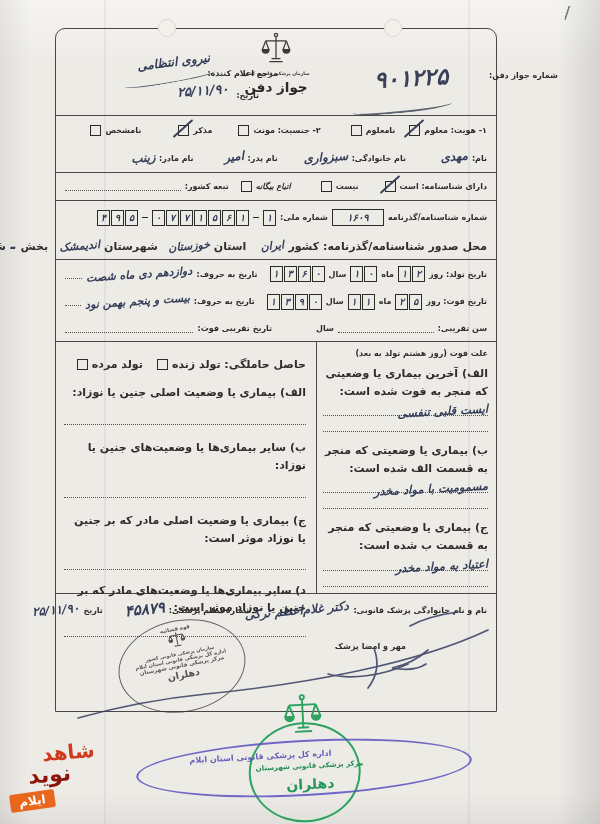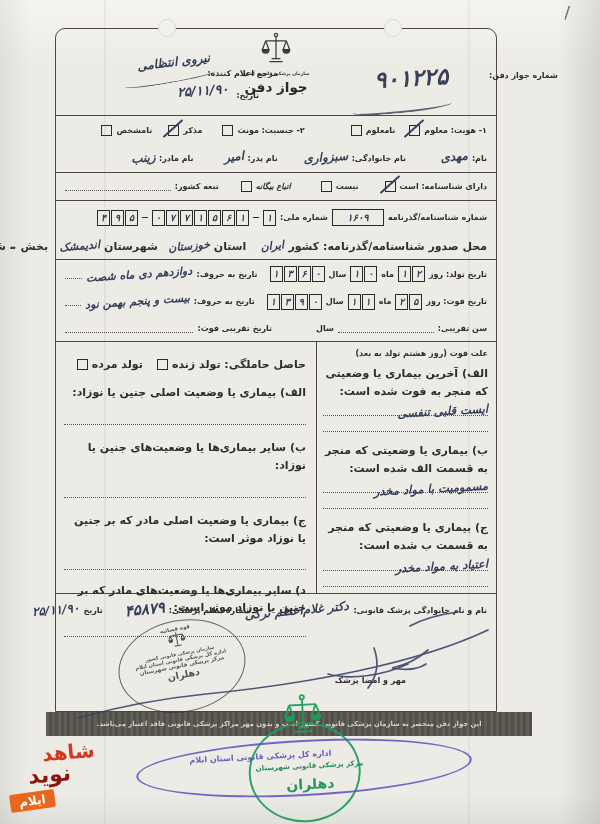--- a/index.html
+++ b/index.html
@@ -71,21 +71,21 @@
   .cause .lbl{white-space:normal; line-height:1.6;}
   .chead{font-size:8px; font-weight:700; color:#2f2d2a; line-height:1.5;}
   .dotline{border-bottom:1.3px dotted #56534e; height:10px; margin-top:6px;}
   .cause-val{display:block; font-size:11.5px; transform:rotate(-3deg); margin-top:6px; margin-bottom:-6px;}
   .preg{display:flex; align-items:center; gap:4px; margin-top:8px;}
 
   
   .phys{top:565px; height:32px;}
   .phys .hand{font-size:11px;}
   .stamp-area{position:absolute; top:597px; left:0; right:0; height:86px;}
-  .seal-lbl{position:absolute; right:90px; top:16px;margin-top:34px;}
+  .seal-lbl{position:absolute; right:90px; top:16px;}
   .stamp-black{position:absolute; left:62px; top:-6px; width:128px; height:92px;
     border:1.7px solid rgba(45,44,42,.8); border-radius:50%;
     transform:rotate(-11deg); text-align:center; color:#403e3b; padding-top:4px; opacity:.88; z-index:4;}
   .stamp-black .s1{font-size:5.4px; font-weight:700;}
   .stamp-black .s2{font-size:4.8px; font-weight:700;}
   .stamp-black .s3{font-size:5.2px; font-weight:700;}
   .stamp-black .s4{font-size:5.6px; font-weight:700;}
   .stamp-black .s5{font-size:9.5px; font-weight:700; margin-top:1px;}
   .sig-svg{position:absolute; left:0; top:-34px; width:442px; height:130px; z-index:5;}
 
@@ -159,27 +159,27 @@
       <span class="hand hdr-date-val">۲۵/۱۱/۹۰</span>
     </div>
 
     <div class="row" style="top:87px; height:28px;">
       <span class="lbl">۱- هویت: معلوم</span>
       <span class="cbx">
           <i class="tick"></i>
         </span>
       <span class="lbl" style="margin-right:10px;">نامعلوم</span>
       <span class="cbx"></span>
-      <span class="lbl" style="margin-right:42px;">۲- جنسیت: مونث</span>
+      <span class="lbl" style="margin-right:26px;">۲- جنسیت: مونث</span>
       <span class="cbx"></span>
-      <span class="lbl" style="margin-right:16px;">مذکر</span>
+      <span class="lbl" style="margin-right:22px;">مذکر</span>
       <span class="cbx">
           <i class="tick"></i>
         </span>
-      <span class="lbl" style="margin-right:12px;">نامشخص</span>
+      <span class="lbl" style="margin-right:33px;">نامشخص</span>
       <span class="cbx"></span>
     </div>
 
     <div class="row bb" style="top:115px; height:29px;">
       <span class="lbl">نام:</span>
       <span class="hand" style="font-size:12px; transform:rotate(-5deg); min-width:58px;">مهدی</span>
       <span class="lbl">نام خانوادگی:</span>
       <span class="hand" style="font-size:12px; transform:rotate(-4deg); min-width:66px;">سبزواری</span>
       <span class="lbl">نام پدر:</span>
       <span class="hand" style="font-size:12px; transform:rotate(-6deg); min-width:46px;">امیر</span>
@@ -189,21 +189,21 @@
 
     <div class="row bb" style="top:144px; height:28px;">
       <span class="lbl">دارای شناسنامه: است</span>
       <span class="cbx">
           <i class="tick"></i>
         </span>
       <span class="lbl" style="margin-right:22px;">نیست</span>
       <span class="cbx"></span>
       <span class="lbl" style="margin-right:26px;font-style:italic;">اتباع بیگانه</span>
       <span class="cbx"></span>
-      <span class="lbl" style="margin-right:18px;">تبعه کشور:</span>
+      <span class="lbl" style="margin-right:8px;">تبعه کشور:</span>
       <span class="dots grow"></span>
     </div>
 
     <div class="row" style="top:172px; height:33px;">
       <span class="lbl">شماره شناسنامه/گذرنامه</span>
       <span class="certbox hand">۱۶۰۹</span>
       <span class="lbl" style="margin-right:0;text-align:right;">شماره ملی:</span>
       <span class="boxgrp">
         <span class="dbox hand">۱</span>
       </span>
@@ -369,23 +369,20 @@
           <path d="M318 56 q 8 22 -6 40"></path>
           <path d="M402 20 q -30 4 -48 14"></path>
         </g>
       </svg>
     </div>
   </div>
 
   <div class="hole hole1"></div>
   <div class="hole hole2"></div>
 
-  <div class="strip">
-    <span class="strip-text">این جواز دفن منحصر به سازمان پزشکی قانونی کشور است و بدون مهر مراکز پزشکی قانونی فاقد اعتبار می‌باشد.</span>
-  </div>
 
   <div class="stamp-green">
     <div class="sg-circle"></div>
     <svg class="sg-scales" width="38" height="46" viewBox="0 0 40 46">
       <g stroke="#1f9e57" fill="none" stroke-width="2">
         <circle cx="20" cy="4" r="2.2"></circle>
         <path d="M20 6 L20 36"></path>
           <path d="M6 12 L34 12"></path>
         <path d="M6 12 L1.5 24 M6 12 L10.5 24"></path>
           <path d="M1.5 24 A4.5 4.5 0 0 0 10.5 24 Z" fill="#1f9e57"></path>

